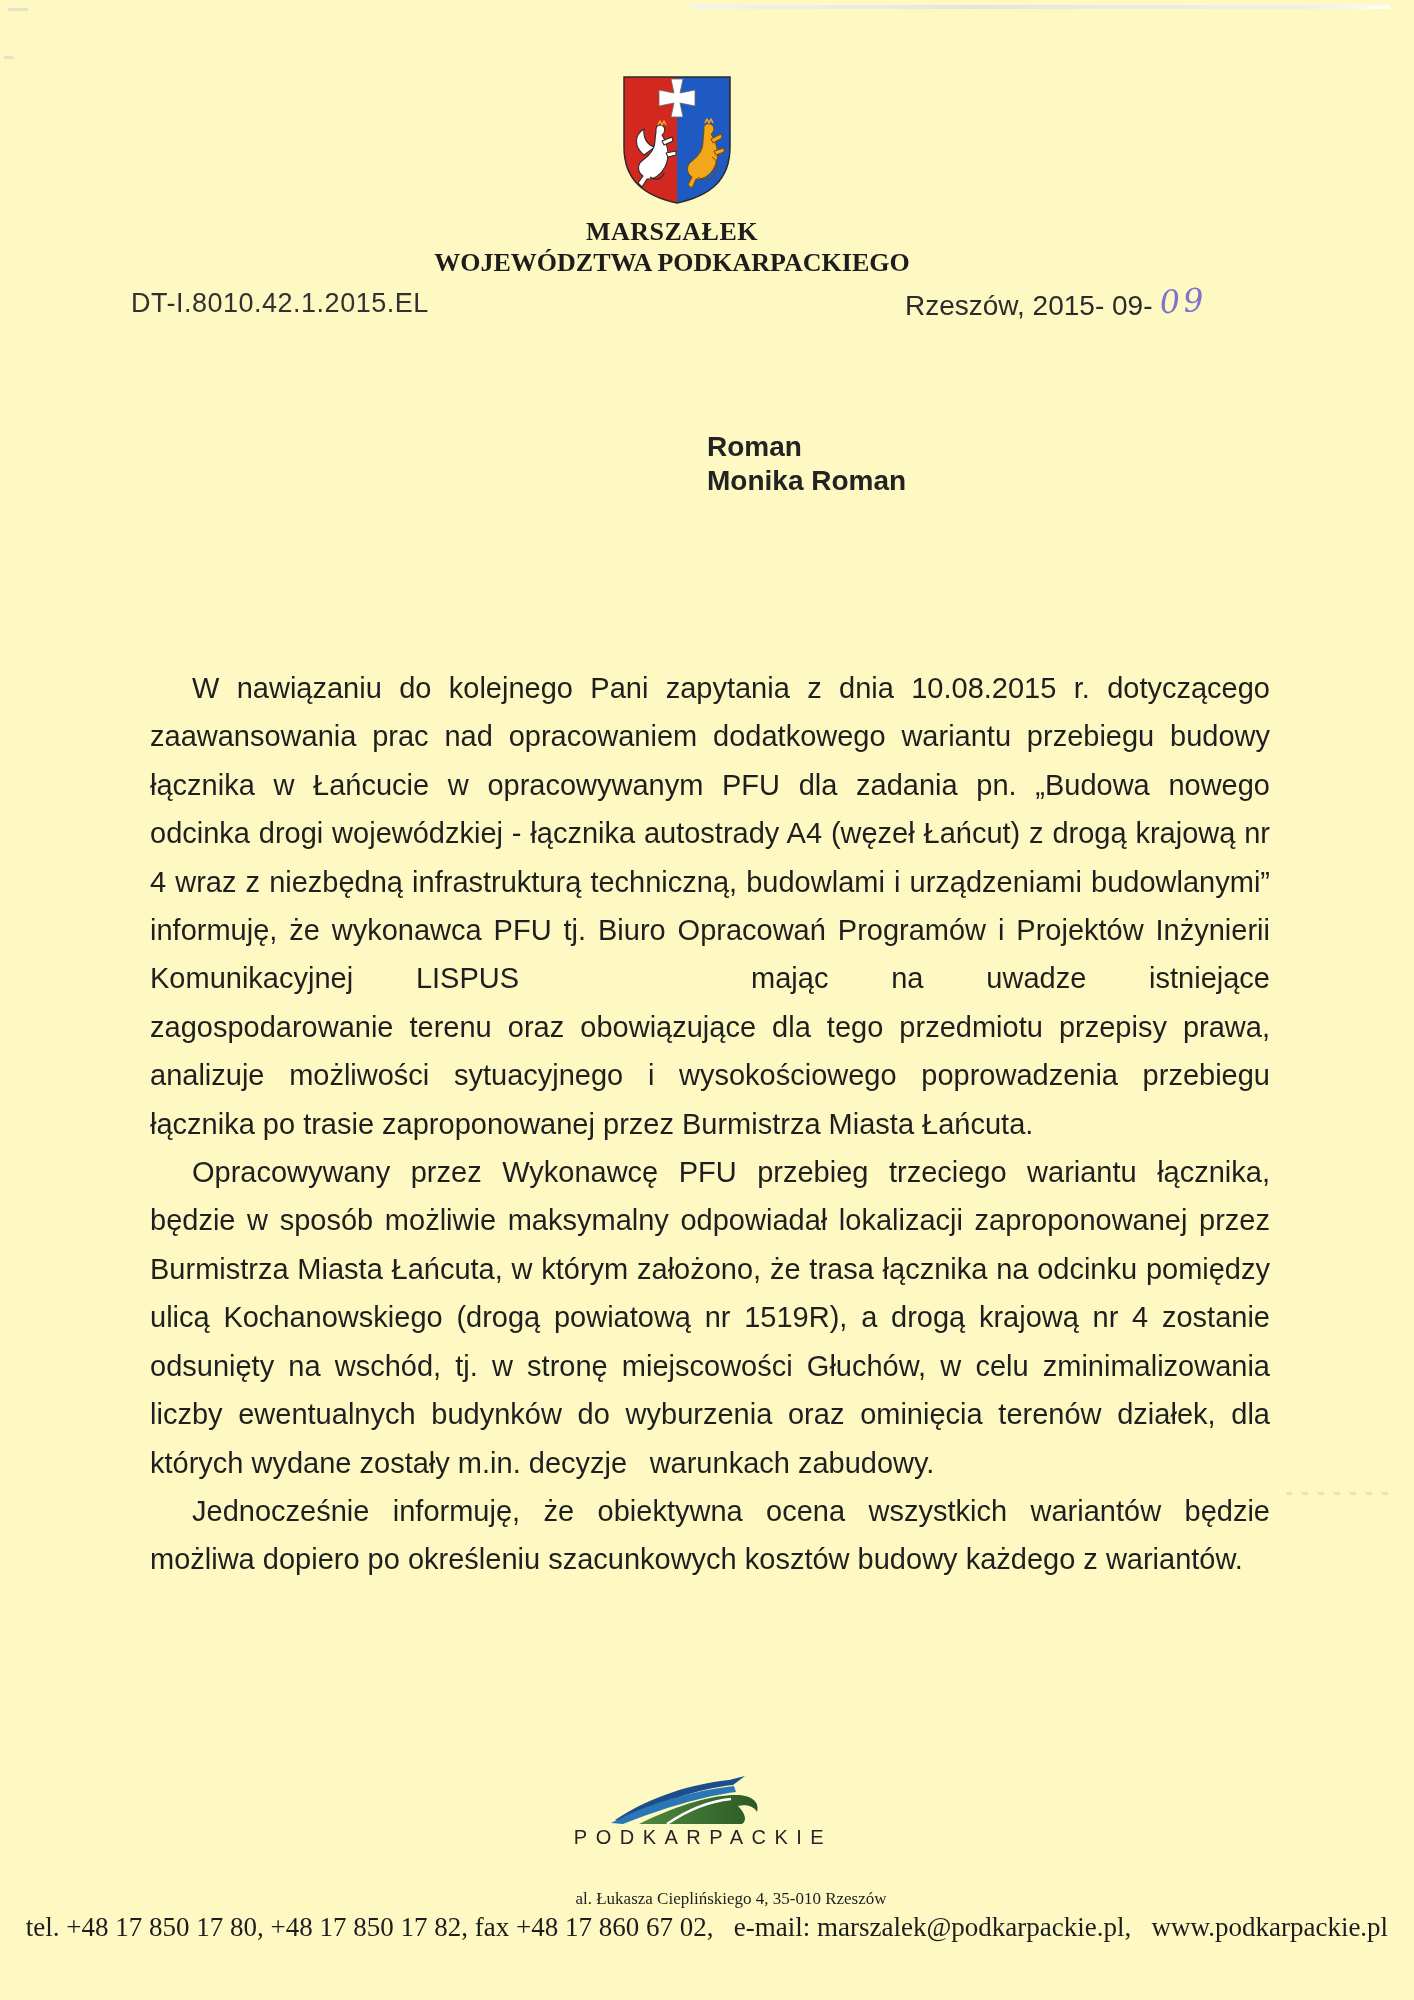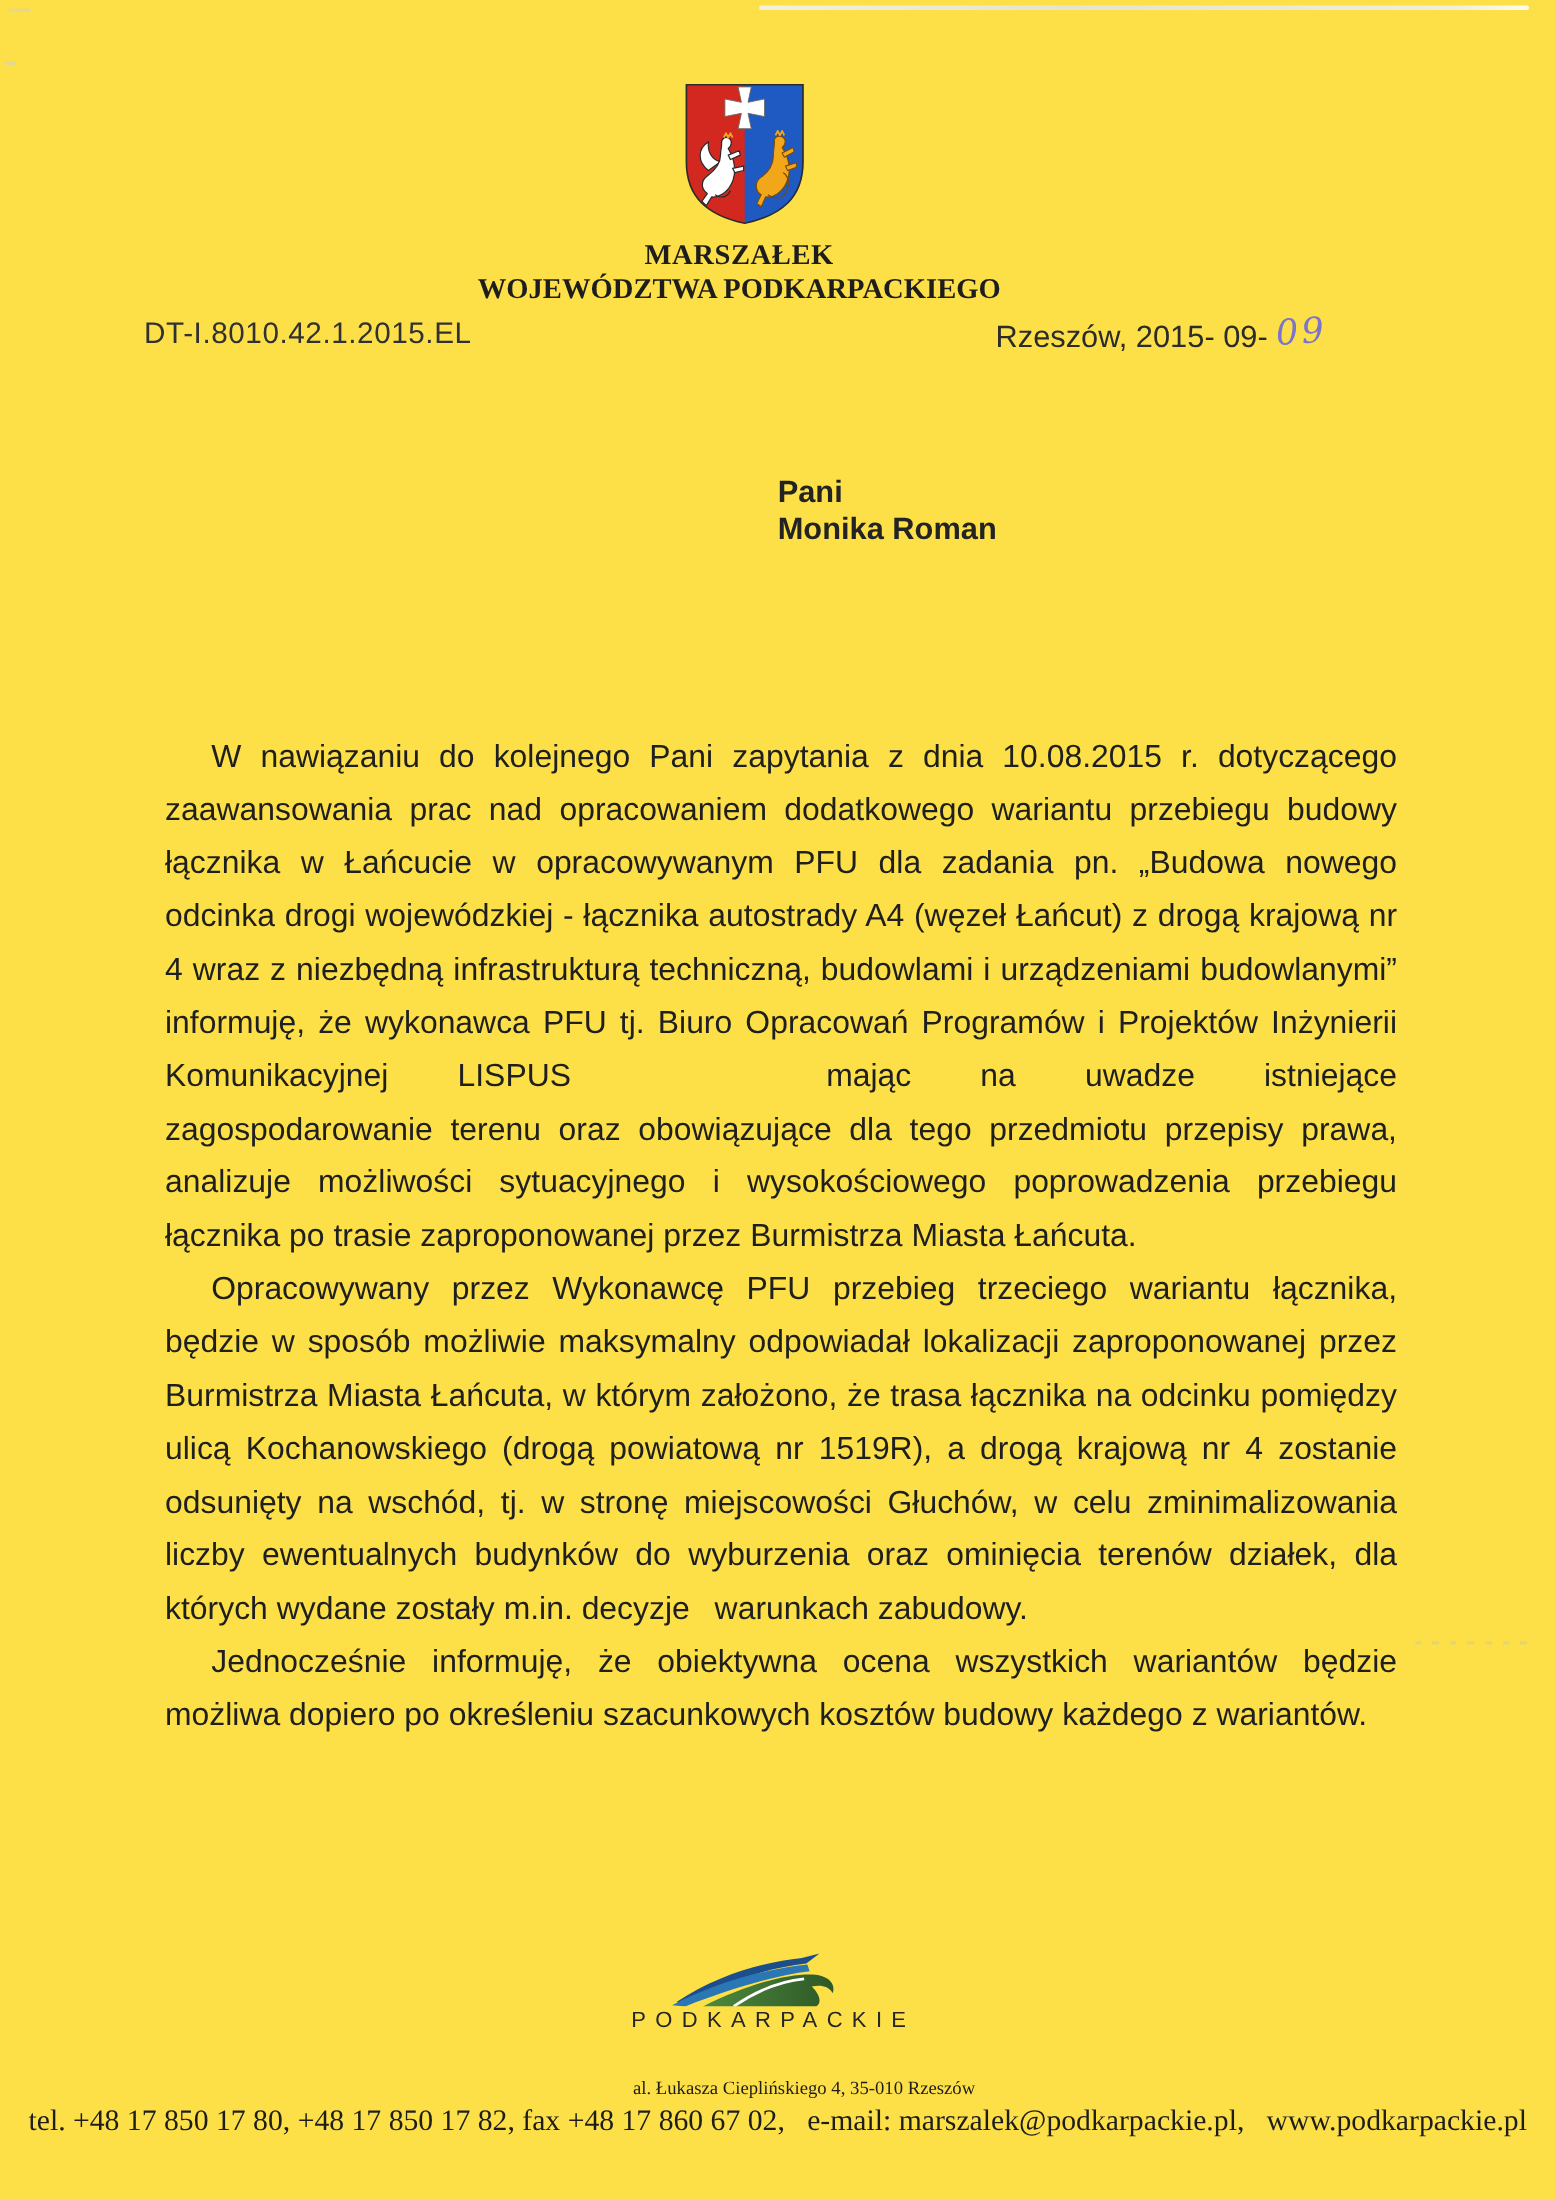--- a/index.html
+++ b/index.html
@@ -1,17 +1,17 @@
 <!DOCTYPE html>
 <html lang="pl"><head>
 <meta charset="utf-8">
 <style>
   html,body{margin:0;padding:0;background:#ffffff;}
   .page{
-    position:relative;width:1414px;height:2000px;background:#fde047;
+    position:relative;width:1414px;height:2000px;background:#fef9c3;
     font-family:"Liberation Sans",sans-serif;color:#1e1e1e;overflow:hidden;
   }
   
   .artifact{position:absolute;background:#cfcfcf;opacity:.55;border-radius:2px;}
   .artifact.line-top{left:690px;top:5px;width:700px;height:4px;
     background:linear-gradient(90deg,#f2f2f2,#e3e3e3 40%,#efefef 90%,#fff);opacity:.9;}
   .artifact.dash1{left:8px;top:8px;width:20px;height:3px;}
   .artifact.dash2{left:4px;top:56px;width:10px;height:3px;}
   .artifact.dots{left:1286px;top:1492px;width:110px;height:3px;opacity:.35;
     background:repeating-linear-gradient(90deg,#bdbdbd 0 6px,transparent 6px 16px);}
@@ -85,21 +85,21 @@
     <div class="l1">MARSZAŁEK</div>
     <div class="l2">WOJEWÓDZTWA PODKARPACKIEGO</div>
   </div>
 
   <div class="refnum">DT-I.8010.42.1.2015.EL</div>
   <div class="dateline">
     <span>Rzeszów, 2015- 09-</span><span class="handwritten">09</span>
   </div>
 
   <div class="recipient">
-    <div>Pani</div>
+    <div>Roman</div>
     <div>Monika Roman</div>
   </div>
 
   <div class="body-text">
     <p>W nawiązaniu do kolejnego Pani zapytania z dnia 10.08.2015 r. dotyczącego zaawansowania prac nad opracowaniem dodatkowego wariantu przebiegu budowy łącznika w Łańcucie w opracowywanym PFU dla zadania pn. „Budowa nowego odcinka drogi wojewódzkiej - łącznika autostrady A4 (węzeł Łańcut) z drogą krajową nr 4 wraz z niezbędną infrastrukturą techniczną, budowlami i urządzeniami budowlanymi” informuję, że wykonawca PFU tj. Biuro Opracowań Programów i Projektów Inżynierii Komunikacyjnej LISPUS        mając na uwadze istniejące zagospodarowanie terenu oraz obowiązujące dla tego przedmiotu przepisy prawa, analizuje możliwości sytuacyjnego i wysokościowego poprowadzenia przebiegu łącznika po trasie zaproponowanej przez Burmistrza Miasta Łańcuta.</p>
     <p>Opracowywany przez Wykonawcę PFU przebieg trzeciego wariantu łącznika, będzie w sposób możliwie maksymalny odpowiadał lokalizacji zaproponowanej przez Burmistrza Miasta Łańcuta, w którym założono, że trasa łącznika na odcinku pomiędzy ulicą Kochanowskiego (drogą powiatową nr 1519R), a drogą krajową nr 4 zostanie odsunięty na wschód, tj. w stronę miejscowości Głuchów, w celu zminimalizowania liczby ewentualnych budynków do wyburzenia oraz ominięcia terenów działek, dla których wydane zostały m.in. decyzje  warunkach zabudowy.</p>
     <p>Jednocześnie informuję, że obiektywna ocena wszystkich wariantów będzie możliwa dopiero po określeniu szacunkowych kosztów budowy każdego z wariantów.</p>
   </div>
 
   <svg class="logo" viewBox="0 0 150 48">

